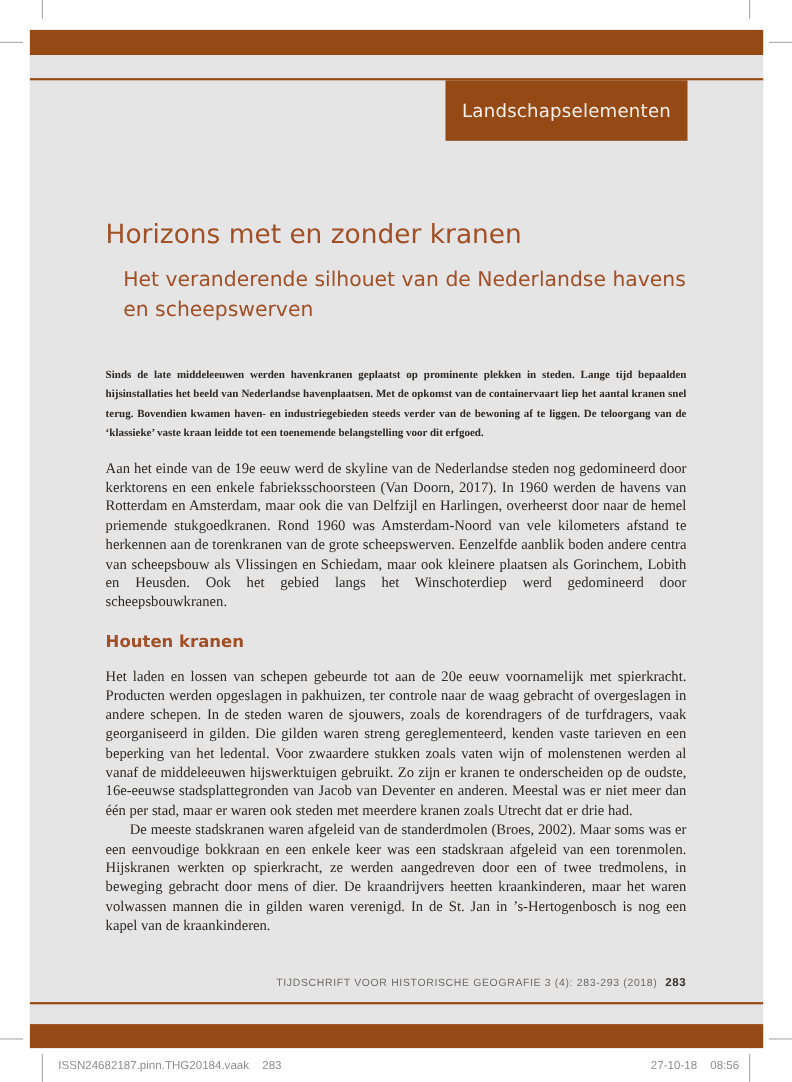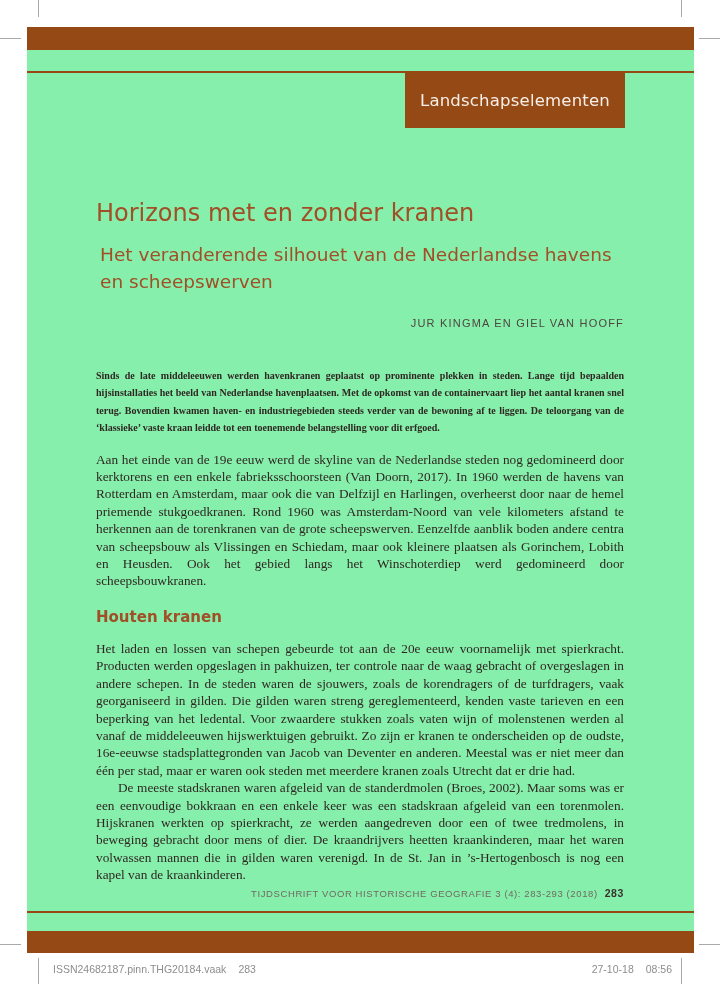--- a/index.html
+++ b/index.html
@@ -17,40 +17,40 @@
   .crop.h-tl{top:38px;left:0;width:21px;}
   .crop.h-tr{top:38px;left:699px;width:21px;}
   .crop.h-bl{top:944px;left:0;width:21px;}
   .crop.h-br{top:944px;left:699px;width:21px;}
   .crop.v-bl{left:38px;top:958px;height:26px;}
   .crop.v-br{left:681px;top:958px;height:26px;}
 
   
   .page{
     position:absolute;left:27px;top:27px;width:667px;height:926px;
-    background:#86efac;overflow:hidden;
+    background:#e5e5e5;overflow:hidden;
   }
   .top-bar{position:absolute;left:0;top:0;width:100%;height:23px;background:#954a16;}
   .top-rule{position:absolute;left:0;top:44px;width:100%;height:2px;background:#954a16;}
   .label-box{
     position:absolute;left:378px;top:46px;width:220px;height:55px;
     background:#954a16;display:flex;align-items:center;justify-content:center;
   }
   .label-box span{
     color:#f7efe8;font-family:"DejaVu Sans", sans-serif;font-size:16.5px;letter-spacing:0.2px;
   }
 
   .content{position:absolute;left:69px;top:168px;width:528px;color:#2f2721;}
   h1{
     font-family:"DejaVu Sans", sans-serif;font-weight:normal;
     font-size:24px;line-height:36px;margin:0 0 10px 0;color:#a04f26;
   }
   h2{
     font-family:"DejaVu Sans", sans-serif;font-weight:normal;
-    font-size:18.5px;line-height:27px;margin:0 0 8px 4px;color:#a04f26;
+    font-size:18.5px;line-height:27px;margin:0 0 8px 16px;color:#a04f26;
   }
   .authors{
     margin-top:22px;text-align:right;
     font-family:"Liberation Sans", sans-serif;font-size:11px;letter-spacing:1.2px;
     color:#4e463f;
   }
   .lead{
     margin:38px 0 14px 0;font-weight:bold;font-size:10px;line-height:17.4px;
     text-align:justify;
   }
@@ -96,21 +96,20 @@
 <div class="page">
   <div class="top-bar"></div>
   <div class="top-rule"></div>
   <div class="label-box">
     <span>Landschapselementen</span>
   </div>
 
   <div class="content">
     <h1>Horizons met en zonder kranen</h1>
     <h2>Het veranderende silhouet van de Nederlandse havens en scheepswerven</h2>
-    <div class="authors">JUR KINGMA EN GIEL VAN HOOFF</div>
     <p class="lead">Sinds de late middeleeuwen werden havenkranen geplaatst op prominente plekken in steden. Lange tijd bepaalden hijsinstallaties het beeld van Nederlandse havenplaatsen. Met de opkomst van de containervaart liep het aantal kranen snel terug. Bovendien kwamen haven- en industriegebieden steeds verder van de bewoning af te liggen. De teloorgang van de ‘klassieke’ vaste kraan leidde tot een toenemende belangstelling voor dit erfgoed.</p>
     <p class="body-par">Aan het einde van de 19e eeuw werd de skyline van de Nederlandse steden nog gedomineerd door kerktorens en een enkele fabrieksschoorsteen (Van Doorn, 2017). In 1960 werden de havens van Rotterdam en Amsterdam, maar ook die van Delfzijl en Harlingen, overheerst door naar de hemel priemende stukgoedkranen. Rond 1960 was Amsterdam-Noord van vele kilometers afstand te herkennen aan de torenkranen van de grote scheepswerven. Eenzelfde aanblik boden andere centra van scheepsbouw als Vlissingen en Schiedam, maar ook kleinere plaatsen als Gorinchem, Lobith en Heusden. Ook het gebied langs het Winschoterdiep werd gedomineerd door scheepsbouwkranen.</p>
     <h3>Houten kranen</h3>
     <p class="body-par flow">Het laden en lossen van schepen gebeurde tot aan de 20e eeuw voornamelijk met spierkracht. Producten werden opgeslagen in pakhuizen, ter controle naar de waag gebracht of overgeslagen in andere schepen. In de steden waren de sjouwers, zoals de korendragers of de turfdragers, vaak georganiseerd in gilden. Die gilden waren streng gereglementeerd, kenden vaste tarieven en een beperking van het ledental. Voor zwaardere stukken zoals vaten wijn of molenstenen werden al vanaf de middeleeuwen hijswerktuigen gebruikt. Zo zijn er kranen te onderscheiden op de oudste, 16e-eeuwse stadsplattegronden van Jacob van Deventer en anderen. Meestal was er niet meer dan één per stad, maar er waren ook steden met meerdere kranen zoals Utrecht dat er drie had.</p>
     <p class="body-par indent">De meeste stadskranen waren afgeleid van de standerdmolen (Broes, 2002). Maar soms was er een eenvoudige bokkraan en een enkele keer was een stadskraan afgeleid van een torenmolen. Hijskranen werkten op spierkracht, ze werden aangedreven door een of twee tredmolens, in beweging gebracht door mens of dier. De kraandrijvers heetten kraankinderen, maar het waren volwassen mannen die in gilden waren verenigd. In de St. Jan in ’s-Hertogenbosch is nog een kapel van de kraankinderen.</p>
   </div>
 
   <div class="footer">
     <span>TIJDSCHRIFT VOOR HISTORISCHE GEOGRAFIE 3 (4): 283-293 (2018)</span><span class="pagenum">283</span>
   </div>

